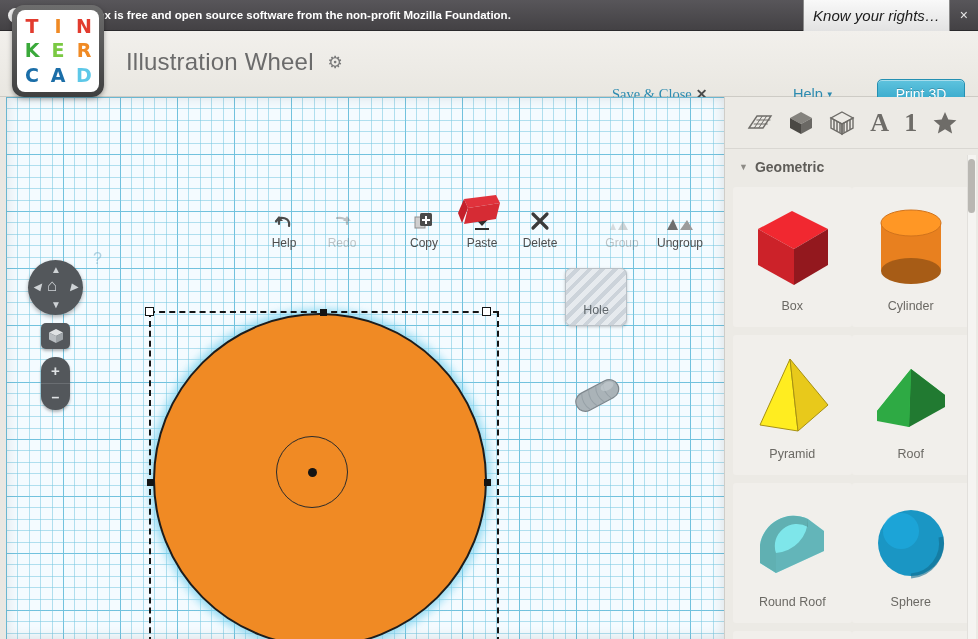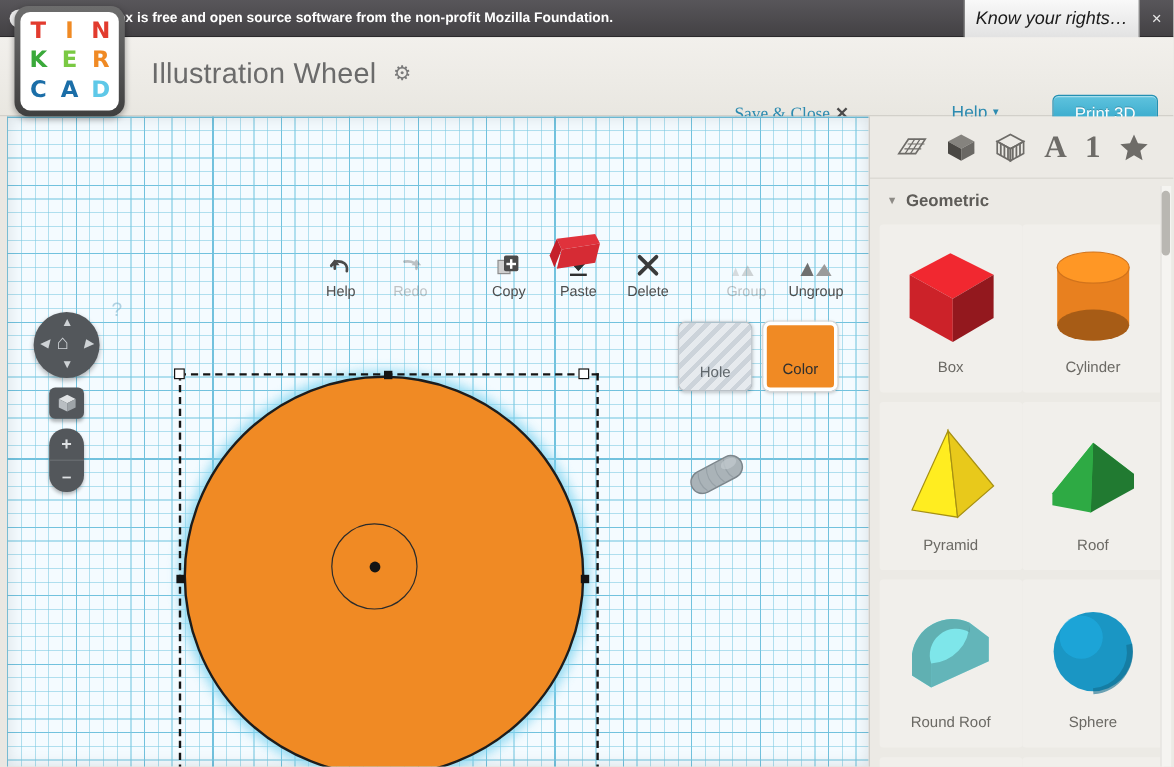--- a/index.html
+++ b/index.html
@@ -392,21 +392,20 @@
     <div class="paste-box">
       <svg width="45" height="36" viewBox="0 0 45 36">
         <polygon points="8,6 40,2 44,10 12,15" fill="#e0323c"></polygon>
         <polygon points="8,6 12,15 6,30 2,20" fill="#c5202b"></polygon>
         <polygon points="12,15 44,10 40,26 8,31" fill="#d62b34"></polygon>
       </svg>
     </div>
 
     <div class="hc-wrap">
       <div class="hc hc-hole">Hole</div>
-      <div class="hc hc-color">Color</div>
     </div>
 
     <div class="disc-wrap">
       <div class="glow"></div>
       <div class="disc"></div>
       <div class="disc-inner"></div>
       <div class="disc-center"></div>
 
       <div class="selbox"></div>
 

